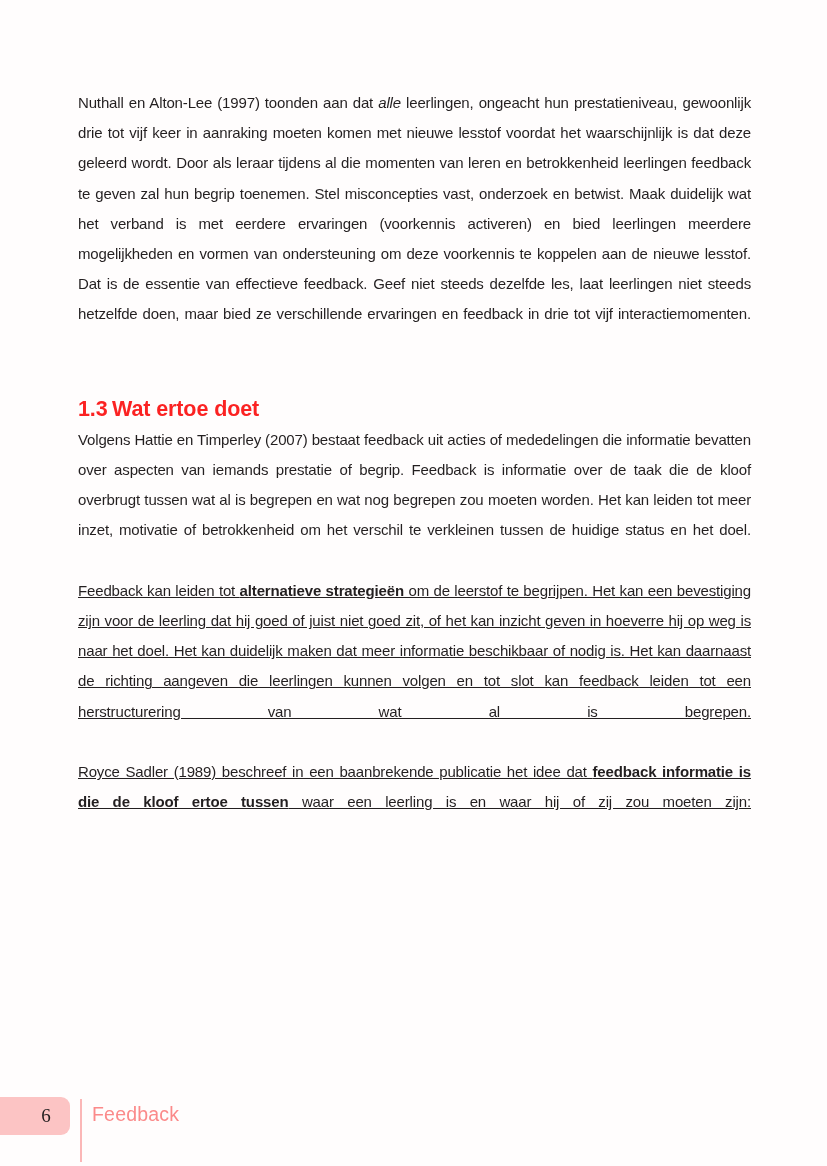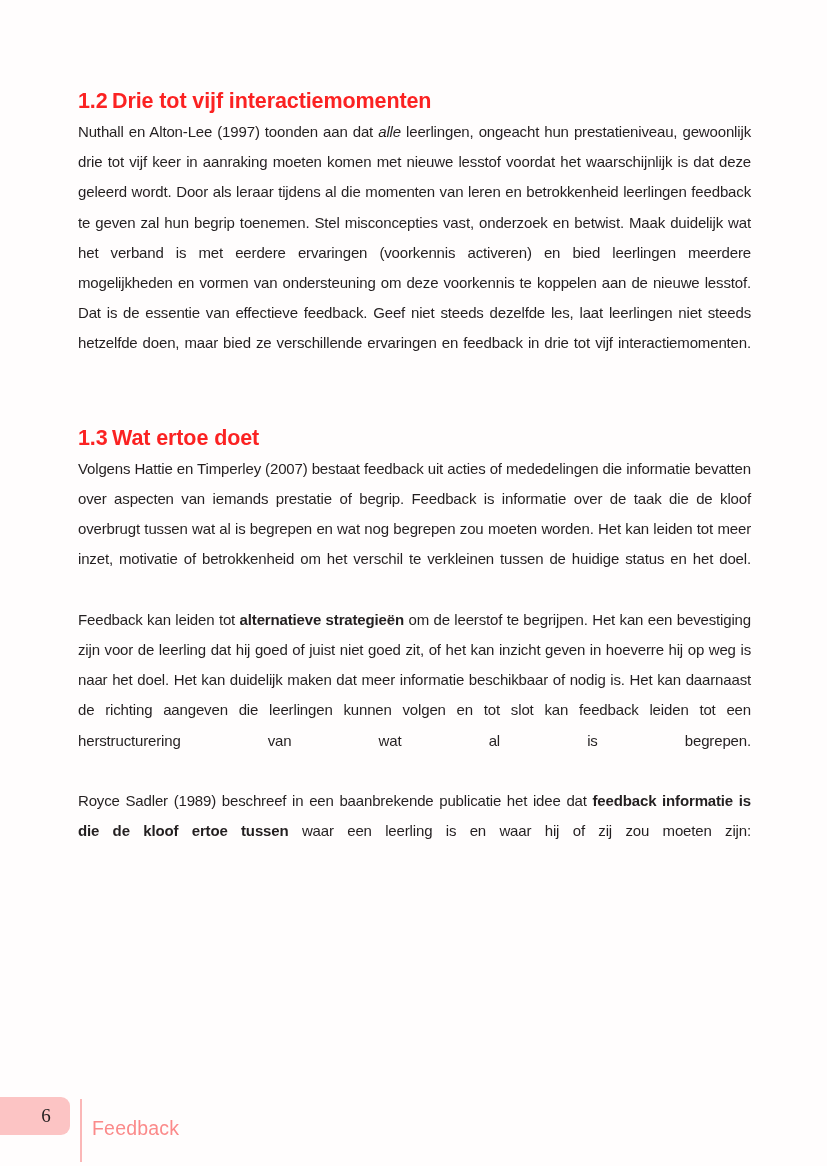--- a/index.html
+++ b/index.html
@@ -57,20 +57,21 @@
     line-height: 30.2px;
     text-align: justify;
     text-justify: inter-word;
     letter-spacing: -0.15px;
     word-spacing: 0px;
     color: #231f20;
     hyphens: manual;
   }
   .body-par + .body-par {
     margin-top: 0;
+    text-decoration: underline;
   }
   .par-gap {
     margin-top: 30px;
   }
   .body-par b {
     font-weight: bold;
   }
   .body-par i {
     font-style: italic;
   }
@@ -113,38 +114,35 @@
     position: absolute;
     left: 80px;
     top: 2px;
     width: 2px;
     height: 63px;
     background: #fbb7b7;
   }
   .footer-label {
     position: absolute;
     left: 92px;
-    top: 19px;
+    top: 5px;
     font-size: 19.5px;
     line-height: 24px;
     color: #fb8a8a;
     letter-spacing: 0.2px;
     white-space: nowrap;
   }
 </style>
 </head>
 <body>
 
 <div class="page" style="background: rgb(255, 253, 253);">
 
   <div class="content">
 
-    <h2 class="section-heading" style="color: rgb(251, 34, 34);">
-      <span class="num">1.2</span><span class="ttl">Drie tot vijf interactiemomenten</span>
-    </h2>
 
     <p class="body-par" style="color: rgb(35, 31, 32);"><span>Nuthall en Alton-Lee (1997) toonden aan dat </span><i>alle</i><span> leerlingen, ongeacht hun prestatieniveau, gewoonlijk drie tot vijf keer in aanraking moeten komen met nieuwe lesstof voordat het waarschijnlijk is dat deze geleerd wordt. Door als leraar tijdens al die momenten van leren en betrokkenheid leerlingen feedback te geven zal hun begrip toenemen. Stel misconcepties vast, onderzoek en betwist. Maak duidelijk wat het verband is met eerdere ervaringen (voorkennis activeren) en bied leerlingen meerdere mogelijkheden en vormen van ondersteuning om deze voorkennis te koppelen aan de nieuwe lesstof. Dat is de essentie van effectieve feedback. Geef niet steeds dezelfde les, laat leerlingen niet steeds hetzelfde doen, maar bied ze verschillende ervaringen en feedback in drie tot vijf interactiemomenten.</span></p>
 
     <h2 class="section-heading heading-1-3" style="color: rgb(251, 34, 34);">
       <span class="num">1.3</span><span class="ttl">Wat ertoe doet</span>
     </h2>
 
     <p class="body-par" style="color: rgb(35, 31, 32);"><span>Volgens Hattie en Timperley (2007) bestaat feedback uit acties of mededelingen die informatie bevatten over aspecten van iemands prestatie of begrip. Feedback is informatie over de taak die de kloof overbrugt tussen wat al is begrepen en wat nog begrepen zou moeten worden. Het kan leiden tot meer inzet, motivatie of betrokkenheid om het verschil te verkleinen tussen de huidige status en het doel.</span></p>
     <p class="body-par" style="color: rgb(35, 31, 32);"><span>Feedback kan leiden tot </span><b>alternatieve strategieën</b><span> om de leerstof te begrijpen. Het kan een bevestiging zijn voor de leerling dat hij goed of juist niet goed zit, of het kan inzicht geven in hoeverre hij op weg is naar het doel. Het kan duidelijk maken dat meer informatie beschikbaar of nodig is. Het kan daarnaast de richting aangeven die leerlingen kunnen volgen en tot slot kan feedback leiden tot een herstructurering van wat al is begrepen.</span></p>
     <p class="body-par par-gap" style="color: rgb(35, 31, 32);"><span>Royce Sadler (1989) beschreef in een baanbrekende publicatie het idee dat </span><b>feedback informatie is die de kloof ertoe tussen</b><span> waar een leerling is en waar hij of zij zou moeten zijn:</span></p>

